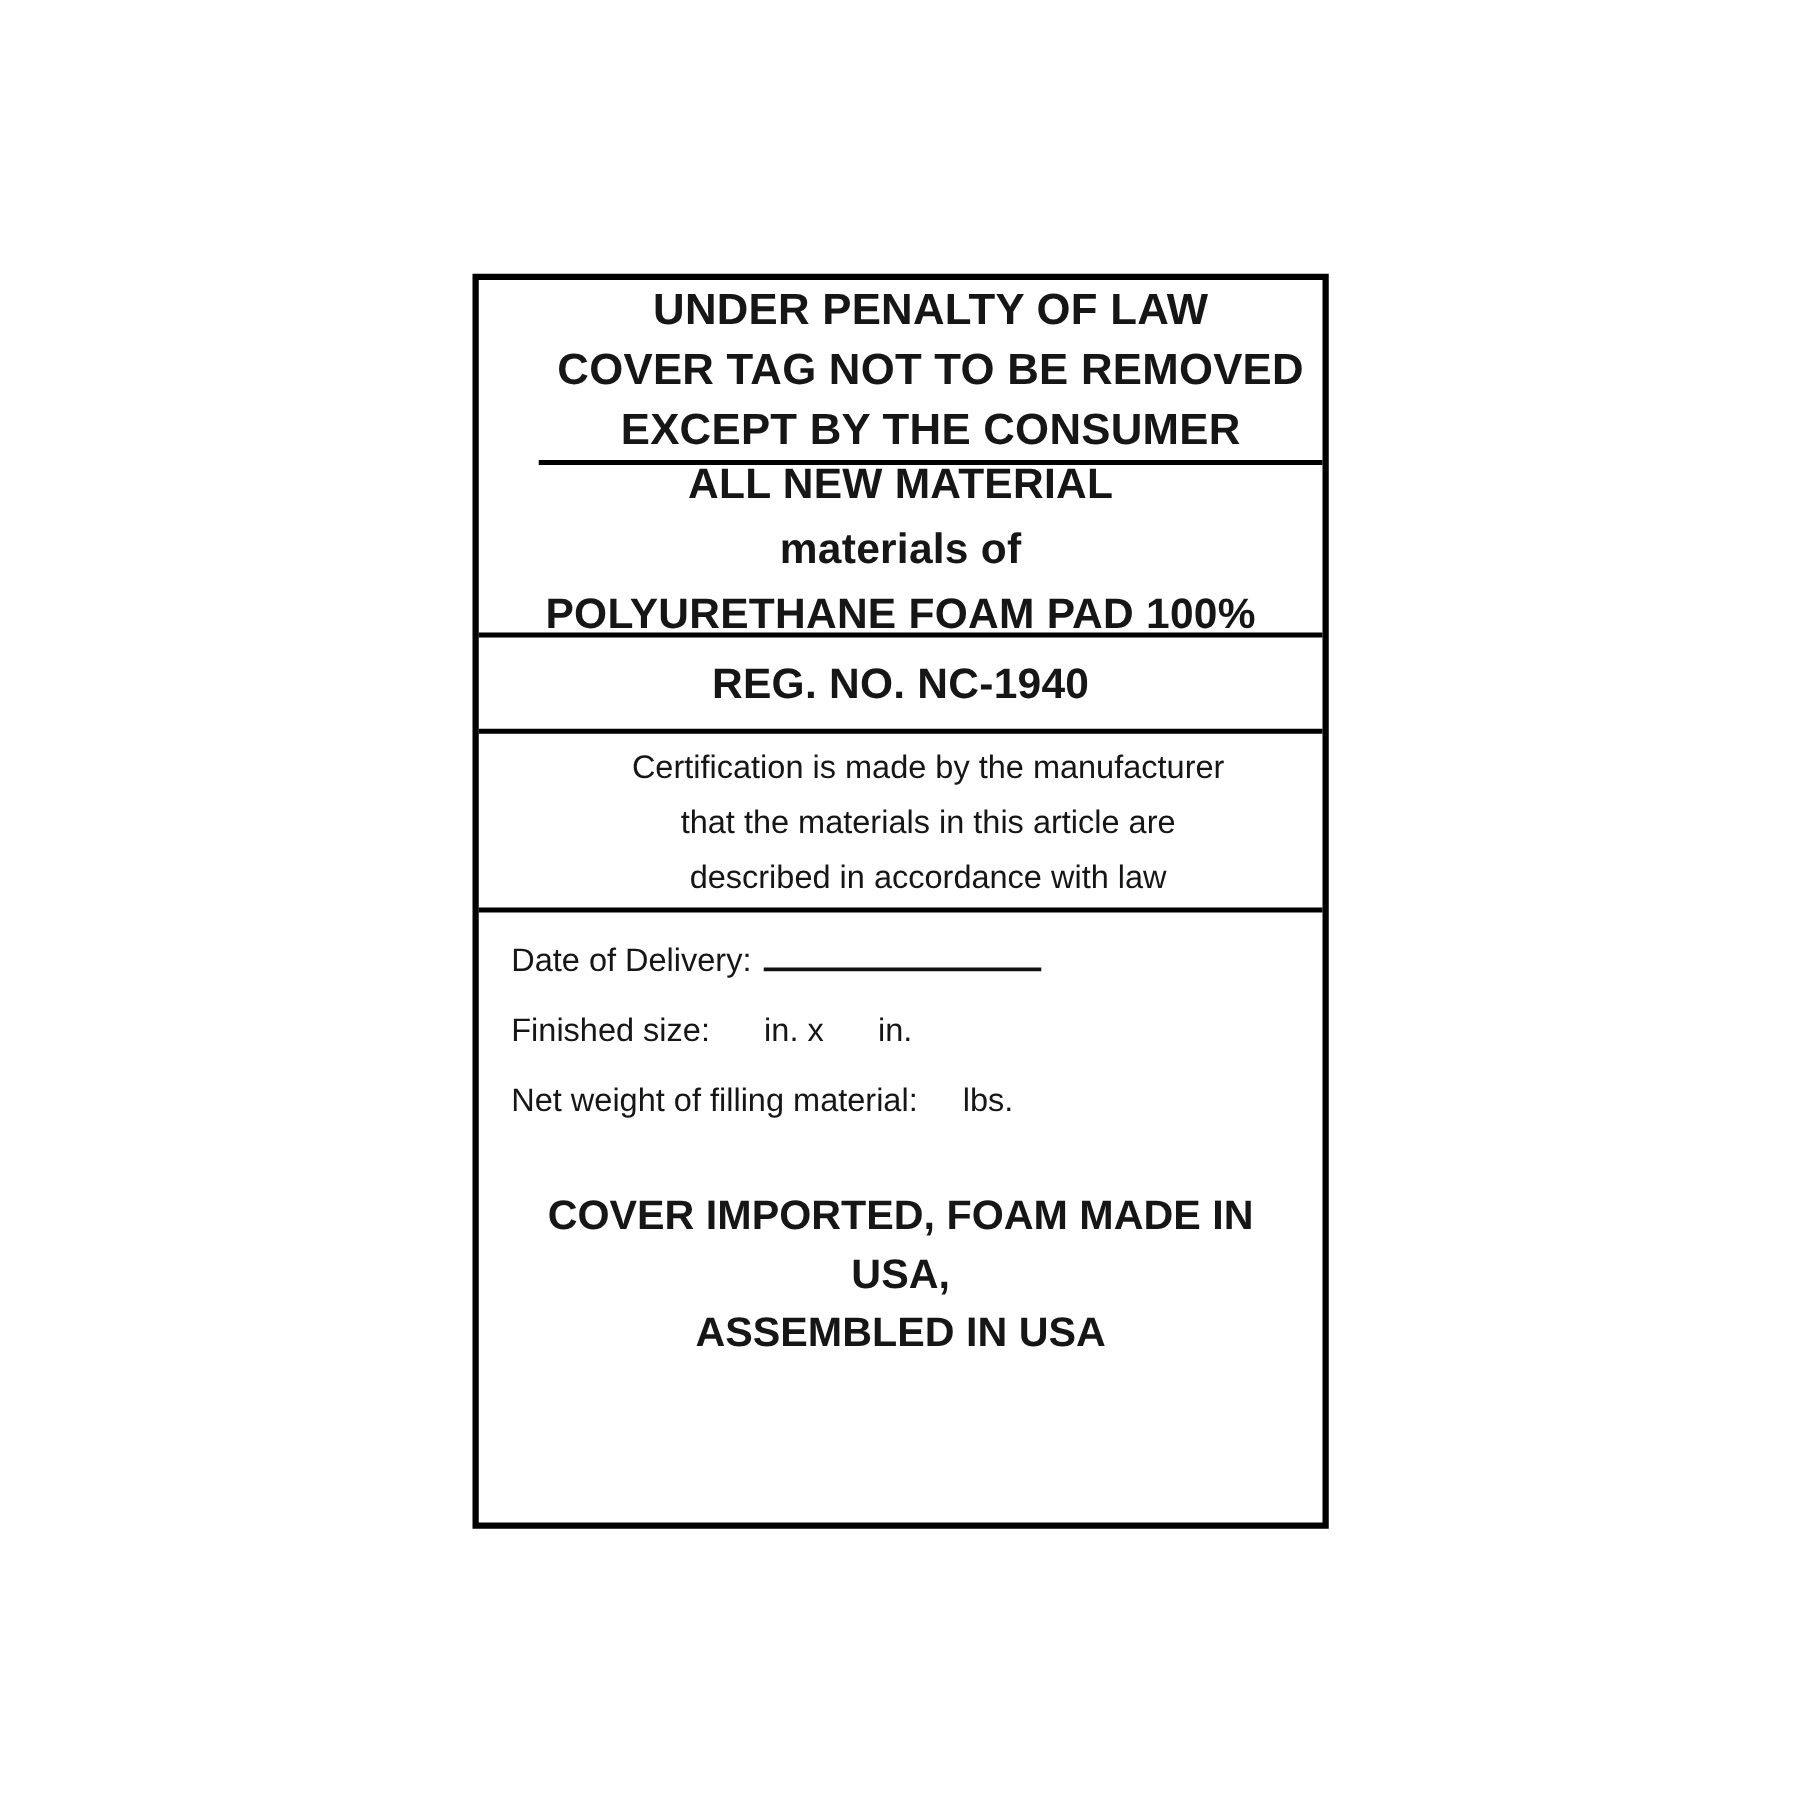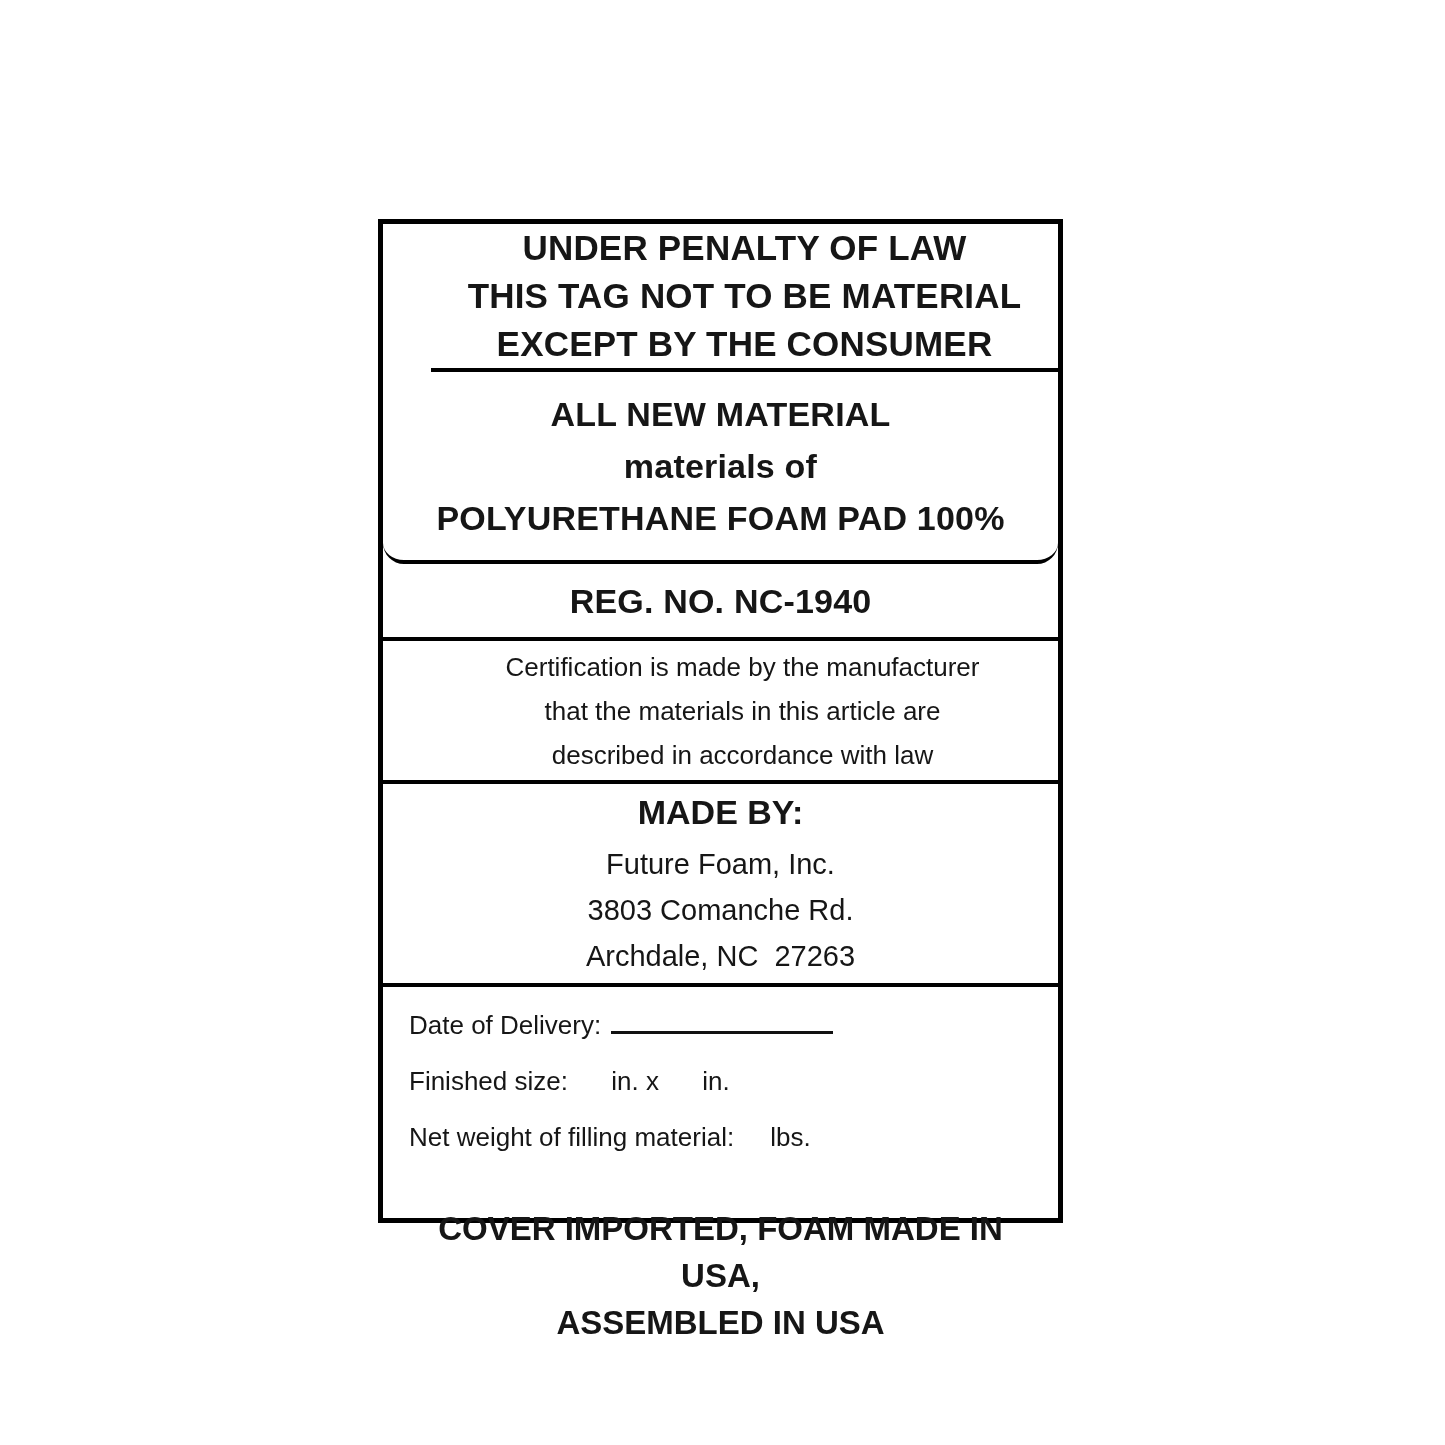--- a/index.html
+++ b/index.html
@@ -33,21 +33,21 @@
     flex-direction: column;
     justify-content: center;
     align-items: center;
     text-align: center;
     flex: none;
   }
   .section.rule {
     border-bottom: 4px solid #000000;
   }
   .sec-penalty      { height: 148px; margin-left: 48px; }
-  .sec-material     { height: 192px; border-radius: 21px; }
+  .sec-material     { height: 138px; }
   .sec-reg          { height: 77px;  }
   .sec-cert         { height: 143px; padding-left: 44px; }
   .sec-madeby       { height: 203px; }
   .sec-details      { height: 257px; justify-content: flex-start; align-items: stretch; text-align: left; padding: 18px 26px 0 26px; gap: 16px; }
 
   .bold-lines .line {
     font-weight: bold;
     font-size: 35px;
     line-height: 48px;
     letter-spacing: 0.2px;
@@ -105,46 +105,40 @@
   }
 </style>
 </head>
 <body>
 
 <div class="page">
   <div class="law-tag">
 
     <div class="section rule sec-penalty bold-lines">
       <div class="line">UNDER PENALTY OF LAW</div>
-      <div class="line">THIS TAG NOT TO BE MATERIAL</div>
+      <div class="line">COVER TAG NOT TO BE REMOVED</div>
       <div class="line">EXCEPT BY THE CONSUMER</div>
     </div>
 
     <div class="section rule sec-material bold-lines">
       <div class="line">ALL NEW MATERIAL</div>
       <div class="line">materials of</div>
       <div class="line">POLYURETHANE FOAM PAD 100%</div>
     </div>
 
     <div class="section rule sec-reg bold-lines">
       <div class="line">REG. NO. NC-1940</div>
     </div>
 
     <div class="section rule sec-cert">
       <div class="line">Certification is made by the manufacturer</div>
       <div class="line">that the materials in this article are</div>
       <div class="line">described in accordance with law</div>
     </div>
 
-    <div class="section rule sec-madeby">
-      <div class="madeby-heading">MADE BY:</div>
-      <div class="madeby-line">Future Foam, Inc.</div>
-      <div class="madeby-line">3803 Comanche Rd.</div>
-      <div class="madeby-line">Archdale, NC  27263</div>
-    </div>
 
     <div class="section sec-details">
       <div class="detail-line"><span>Date of Delivery:</span><span class="blank-line"></span></div>
       <div class="detail-line">Finished size:      in. x      in.</div>
       <div class="detail-line">Net weight of filling material:     lbs.</div>
       <div class="origin-block">
         <div class="line">COVER IMPORTED, FOAM MADE IN USA,</div>
         <div class="line">ASSEMBLED IN USA</div>
       </div>
     </div>

